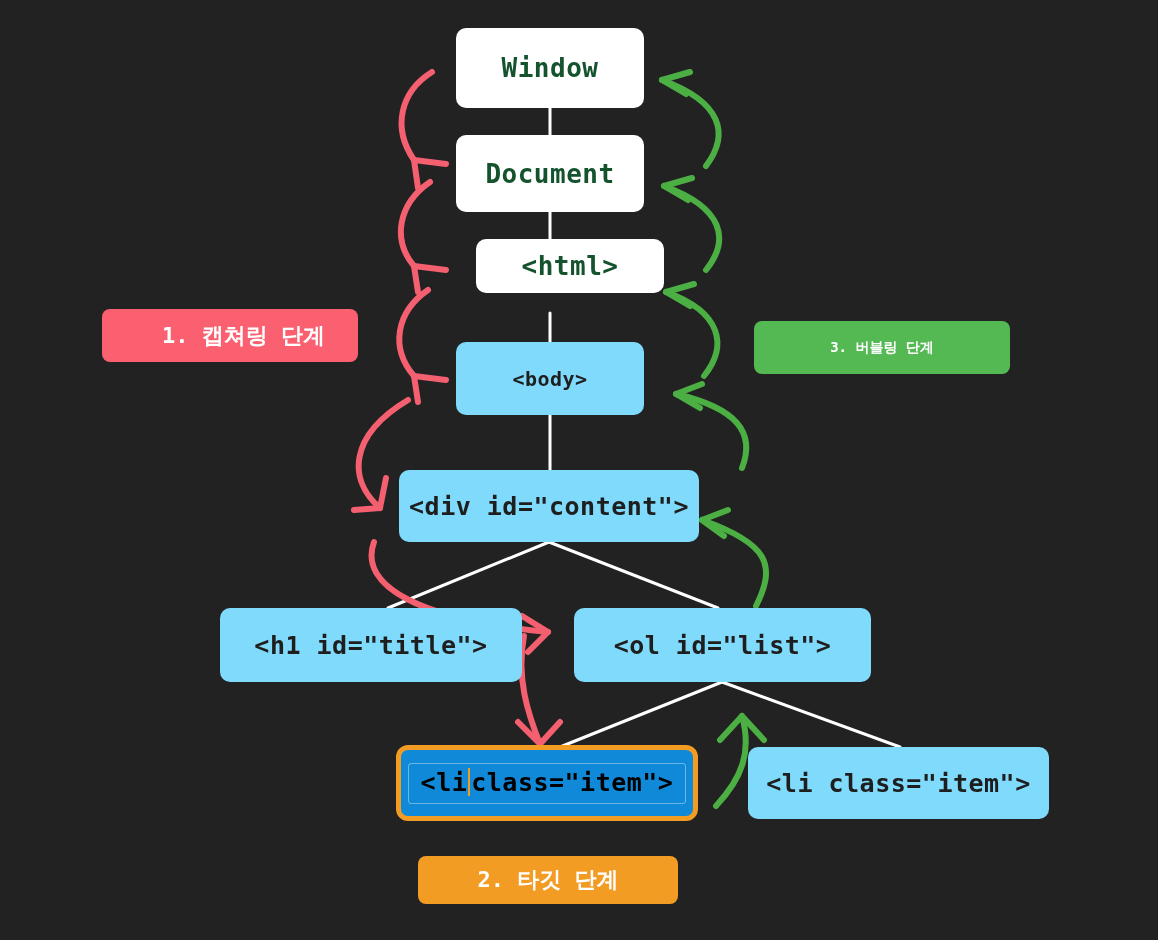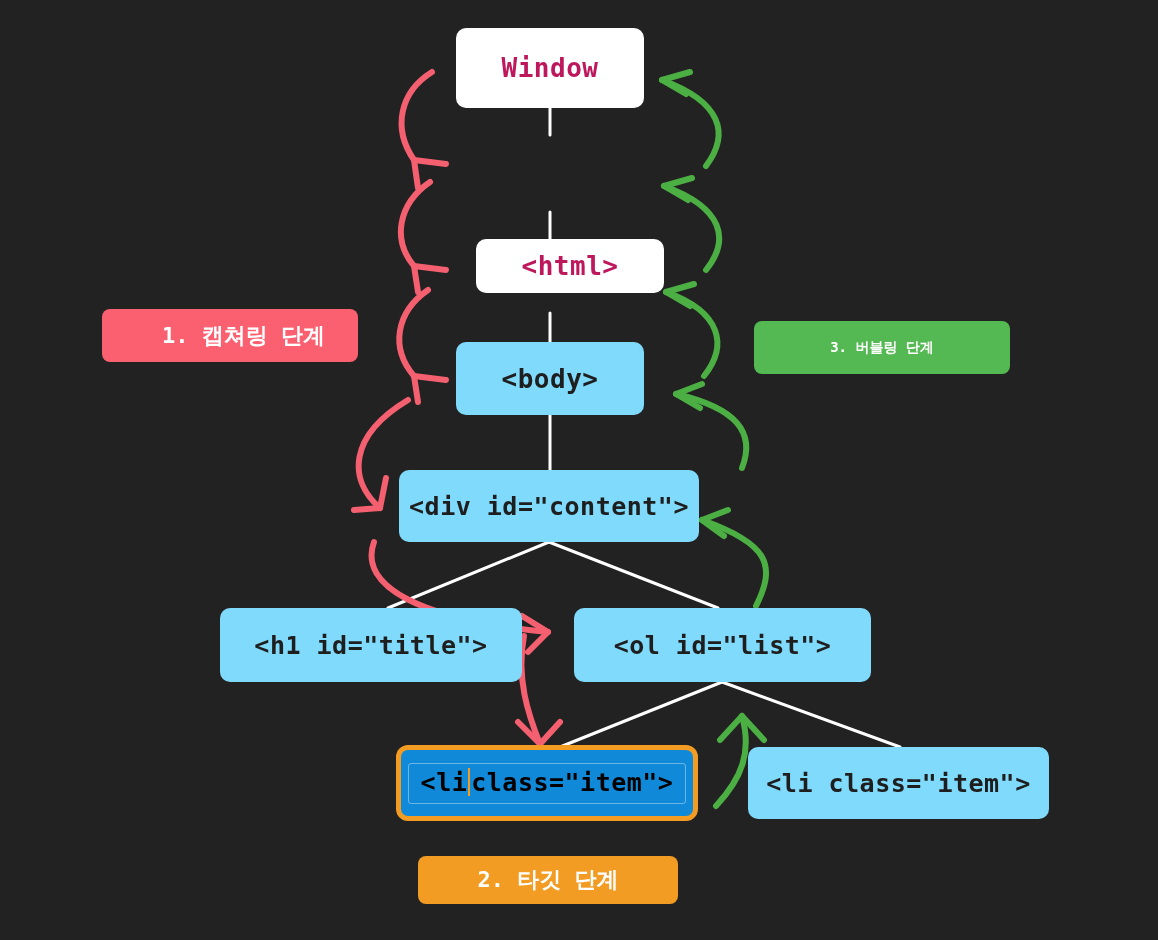--- a/index.html
+++ b/index.html
@@ -34,21 +34,21 @@
     align-items: center;
     justify-content: center;
     border-radius: 10px;
     font-family: "DejaVu Sans Mono", "Liberation Mono", monospace;
     font-weight: bold;
     letter-spacing: 0.5px;
     white-space: nowrap;
   }
   .node-white {
     background: #ffffff;
-    color: #be185d;
+    color: #14532d;
   }
   .node-blue {
     background: #7fdafb;
     color: #1e1e1e;
   }
   .node-target {
     background: #1089d8;
     color: #000000;
     border: 5px solid #f39c24;
     border-radius: 12px;
@@ -153,26 +153,29 @@
         <path d="M706,166 C730,134 722,102 662,80"></path>
         <path d="M662,80 L690,72 M662,80 L686,94" stroke-width="6"></path>
       </g>
     </g>
   </svg>
 
   <div class="node node-white" style="left:456px; top:28px; width:188px; height:80px; font-size:26px;">
     <span>Window</span>
   </div>
 
+  <div class="node node-white" style="left:456px; top:135px; width:188px; height:77px; font-size:26px;">
+    <span>Document</span>
+  </div>
 
   <div class="node node-white" style="left:456px; top:239px; width:188px; height:54px; font-size:26px;margin-left:20px;">
     <span>&lt;html&gt;</span>
   </div>
 
-  <div class="node node-blue" style="left:456px; top:342px; width:188px; height:73px; font-size:26px;align-items:center;">
+  <div class="node node-blue" style="left:456px; top:342px; width:188px; height:73px; font-size:20px;align-items:center;">
     <span>&lt;body&gt;</span>
   </div>
 
   <div class="node node-blue" style="left:399px; top:470px; width:300px; height:72px; font-size:25px;">
     <span>&lt;div id="content"&gt;</span>
   </div>
 
   <div class="node node-blue" style="left:220px; top:608px; width:302px; height:74px; font-size:25px;">
     <span>&lt;h1 id="title"&gt;</span>
   </div>

